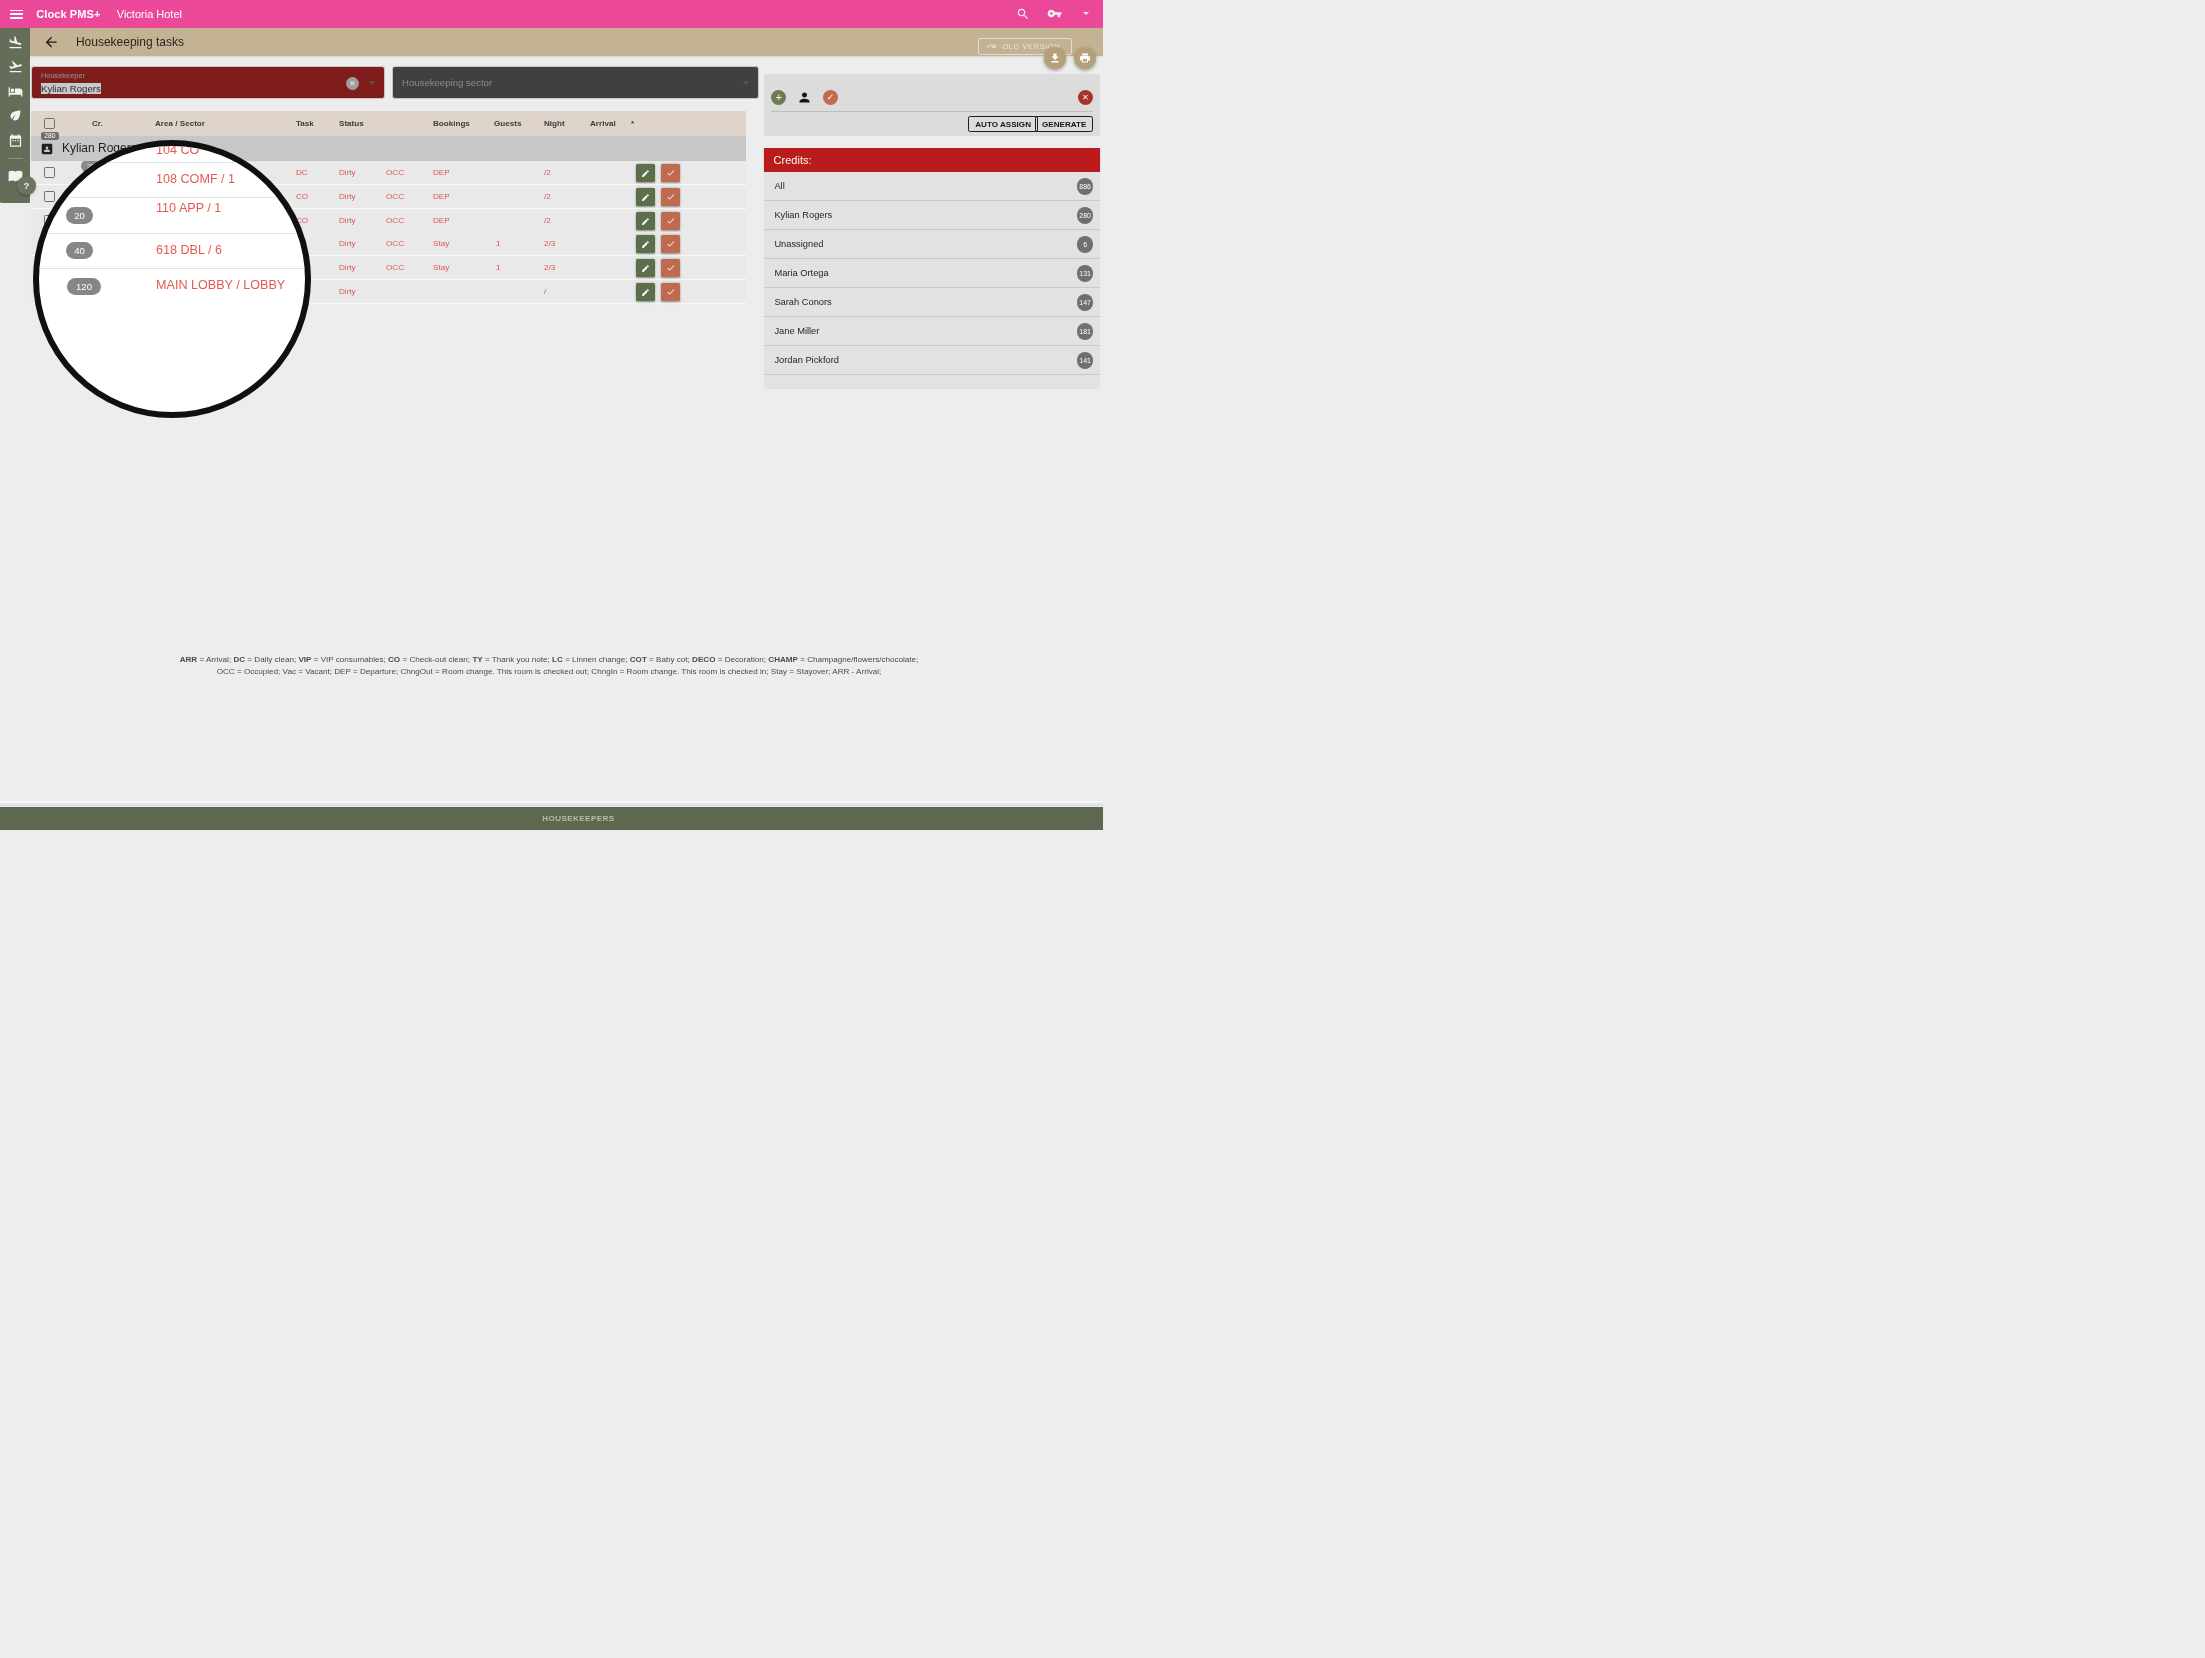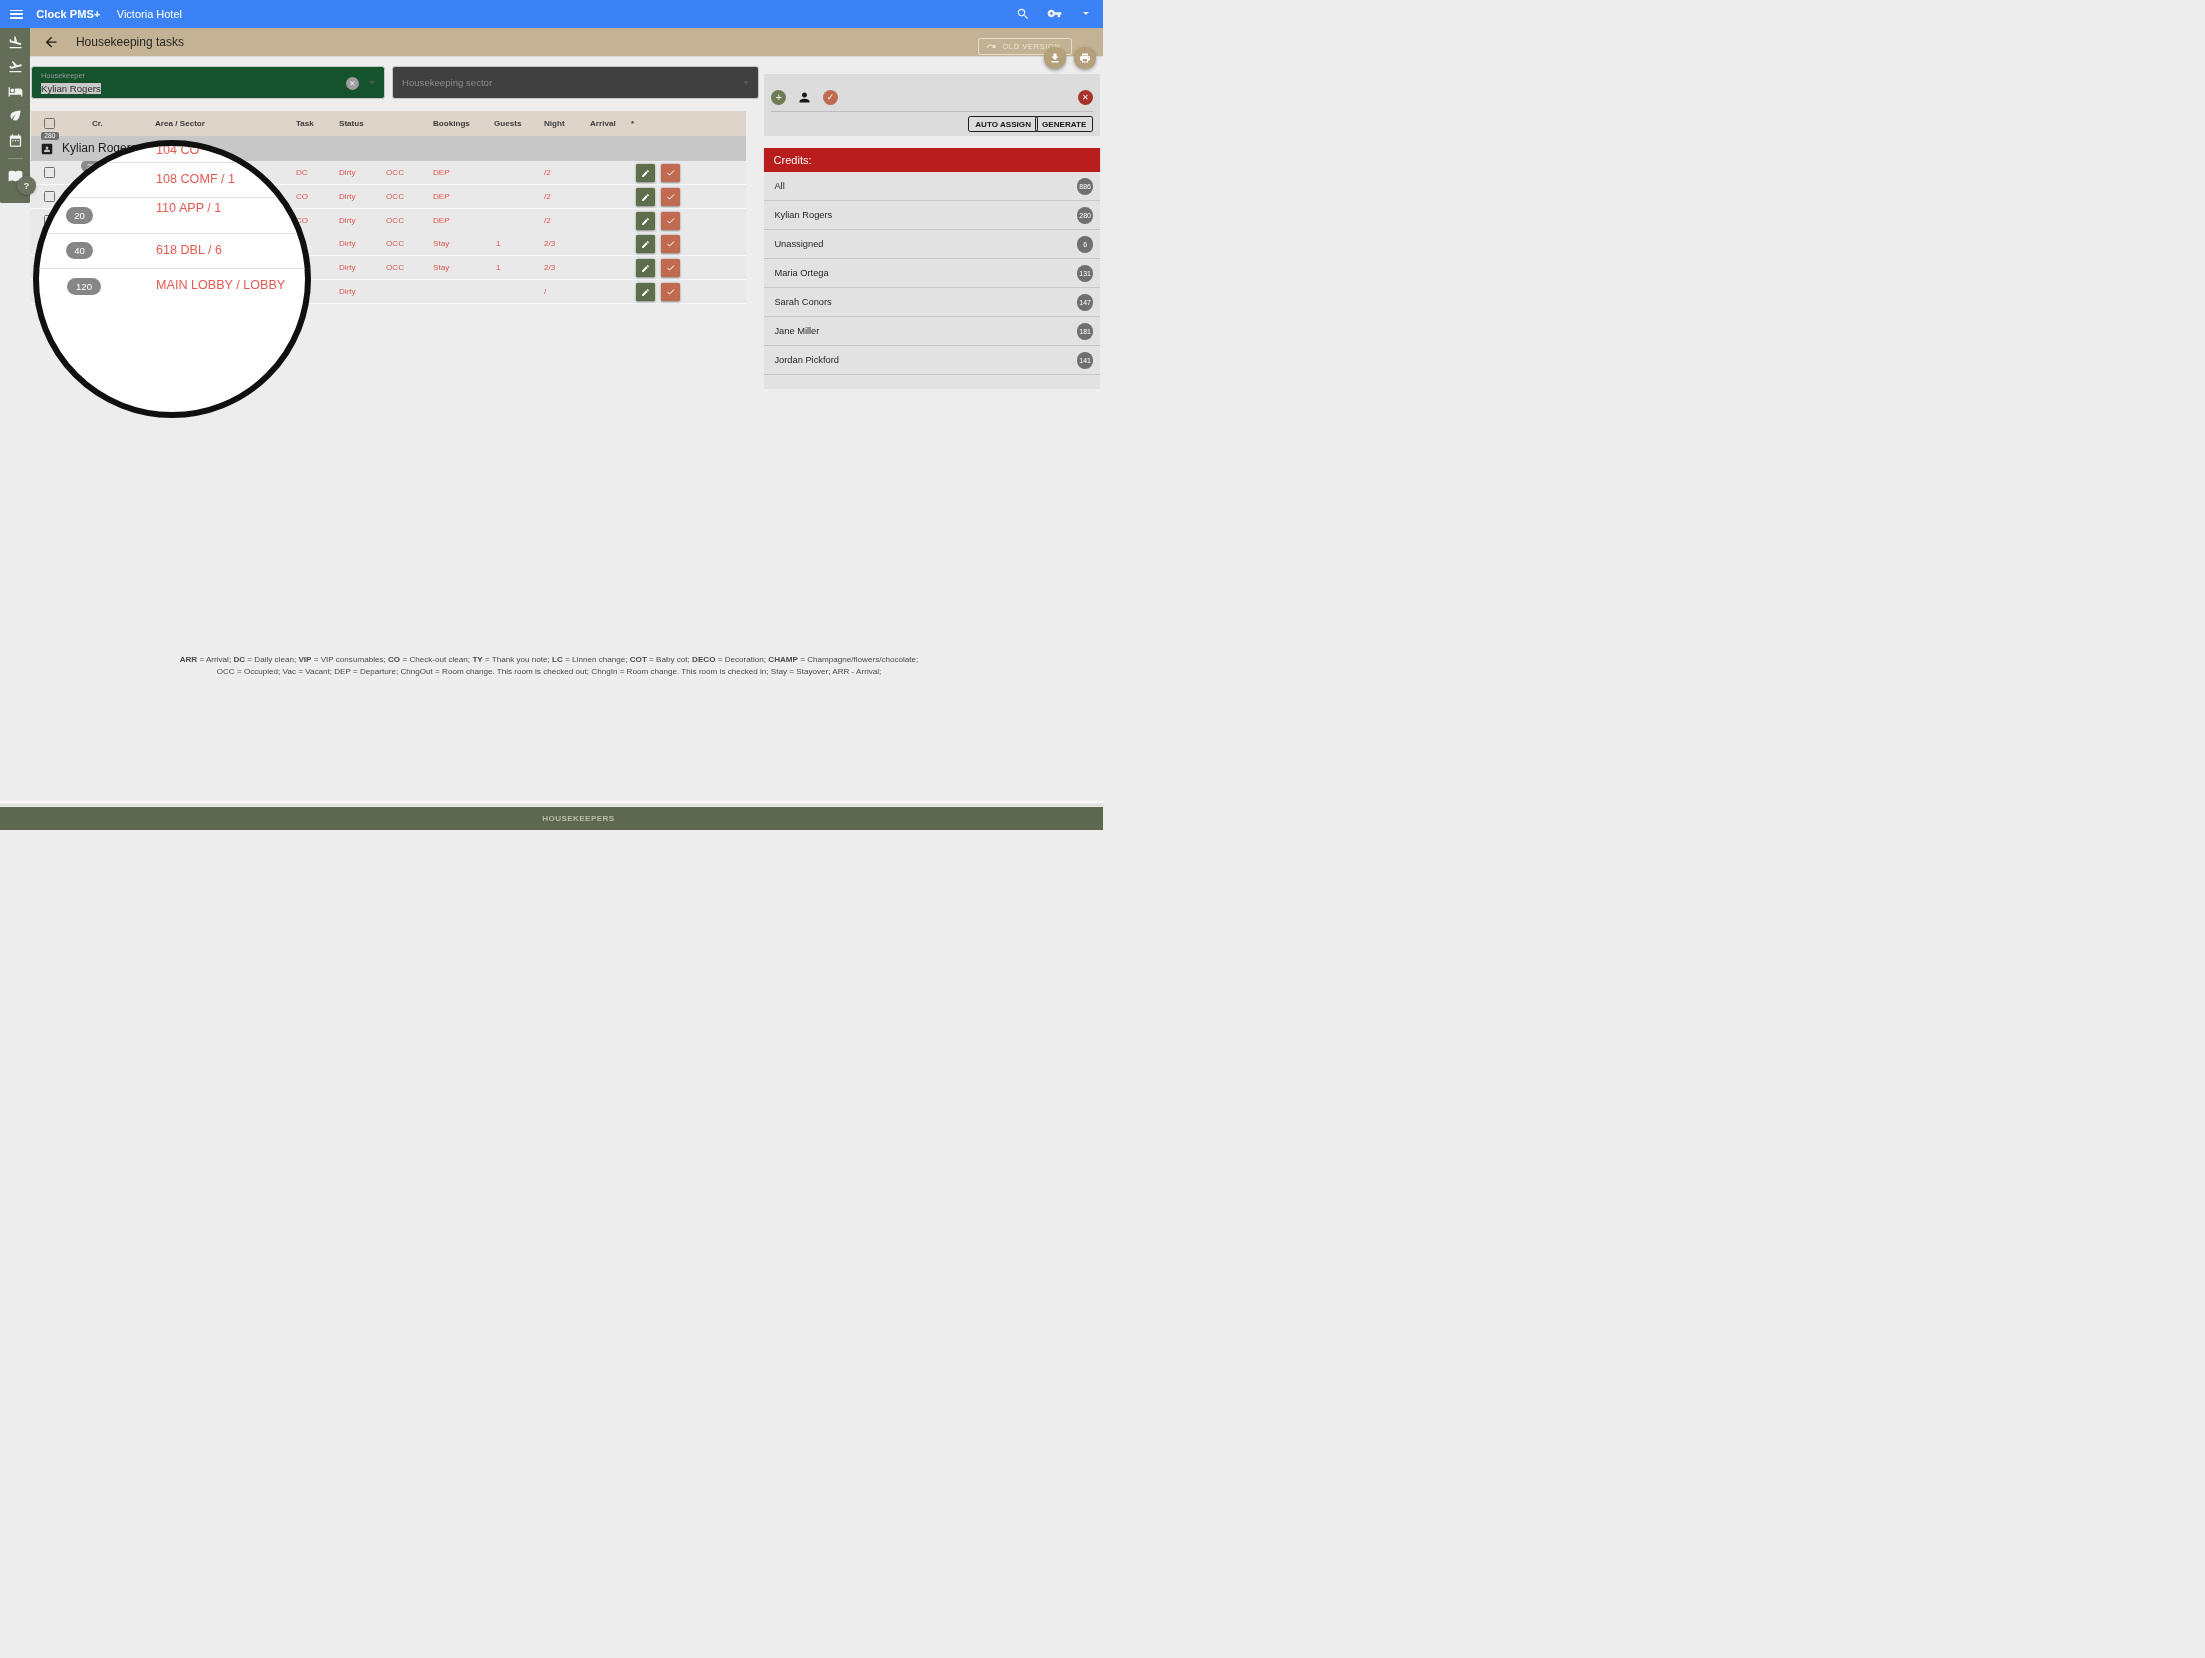--- a/index.html
+++ b/index.html
@@ -1,21 +1,21 @@
 <!DOCTYPE html>
 <html style="font-size:12px"><head>
 <meta charset="utf-8">
 <style>
   * { margin:0; padding:0; box-sizing:border-box; }
   html,body { width:1103px; height:830px; }
   body { font-family:"Liberation Sans", sans-serif; background:#ededed; position:relative; overflow:hidden; }
   .abs { position:absolute; }
 
   
-  .appbar { position:absolute; left:0; top:0; width:1103px; height:28px; background:#3b82f6; display:flex; align-items:center; color:#fff; z-index:30; }
+  .appbar { position:absolute; left:0; top:0; width:1103px; height:28px; background:#ec4899; display:flex; align-items:center; color:#fff; z-index:30; }
   .hamburger { width:13.3px; height:9px; margin-left:9.6px; display:flex; flex-direction:column; justify-content:space-between; cursor:pointer; }
   .hamburger span { display:block; height:1.5px; background:#fff; border-radius:0.7px; }
   .appbar-title { font-size:11px; font-weight:700; margin-left:13.3px; letter-spacing:0.1px; }
   .appbar-sub { font-size:11px; font-weight:400; margin-left:16.3px; }
   .appbar-right { position:absolute; right:9px; top:0; height:28px; display:flex; align-items:center; gap:15px; }
   .icon-btn { width:16.3px; height:16.3px; display:flex; align-items:center; justify-content:center; cursor:pointer; }
   .caret-down { width:0; height:0; border-left:3.7px solid transparent; border-right:3.7px solid transparent; border-top:3.7px solid #e8e8e8; }
 
   
   .sidebar { position:absolute; left:0; top:28px; width:30px; height:175px; background:#646d57; z-index:25; border-radius:0 0 1.5px 1.5px; display:flex; flex-direction:column; align-items:center; padding-top:6.7px; gap:9.6px; }
@@ -25,21 +25,21 @@
 
   
   .pagehead { position:absolute; left:30px; top:28px; width:1073px; height:28px; background:#c3b394; display:flex; align-items:center; z-index:20; box-shadow:0 0.7px 2.2px rgba(0,0,0,.18); }
   .back-arrow { margin-left:13.3px; width:16.3px; height:16.3px; cursor:pointer; }
   .page-title { font-size:12px; font-weight:500; color:#27261f; margin-left:16.3px; }
   .oldver { position:absolute; right:31px; top:9.6px; height:17px; padding:0 10.4px 0 7.4px; border:0.7px solid rgba(255,255,255,.55); border-radius:2.2px; display:flex; align-items:center; gap:6px; color:#ece3cf; font-size:7.4px; letter-spacing:0.7px; background:transparent; cursor:pointer; }
   .fab { position:absolute; width:21.5px; height:21.5px; border-radius:50%; background:#b4a17b; display:flex; align-items:center; justify-content:center; box-shadow:0 1.5px 3.7px rgba(0,0,0,.35); z-index:40; cursor:pointer; }
 
   
   .filter-card { position:absolute; top:66px; height:33px; border:0.7px solid #c6c6c6; border-radius:3px; z-index:5; }
-  .f-housekeeper { left:31px; width:354px; background:#14532d; }
+  .f-housekeeper { left:31px; width:354px; background:#7f1d1d; }
   .f-label { position:absolute; left:9px; top:3.7px; font-size:7.4px; color:#999; }
   .f-value { position:absolute; left:9px; top:15.5px; font-size:9.6px; color:#2e2e2e; }
   .f-value .sel { background:#c9c9c9; }
   .f-clear { position:absolute; right:25px; top:9.6px; width:13.3px; height:13.3px; border-radius:50%; background:#9e9e9e; color:#f4f4f4; font-size:7.4px; display:flex; align-items:center; justify-content:center; cursor:pointer; }
   .f-caret { position:absolute; right:9px; top:14px; width:0; height:0; border-left:3.7px solid transparent; border-right:3.7px solid transparent; border-top:4.4px solid #555; cursor:pointer; }
   .f-sector { left:392px; width:367px; background:#404040; }
   .f-placeholder { position:absolute; left:9px; top:10.4px; font-size:9.6px; color:#8b8b8b; }
 
   
   .thead { position:absolute; left:31px; top:111px; width:715px; height:25px; background:#ded4c9; z-index:2; }

